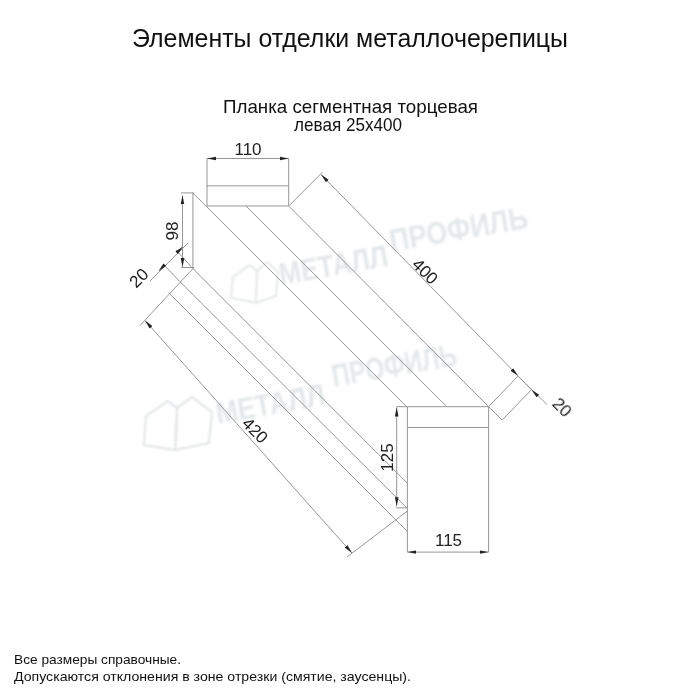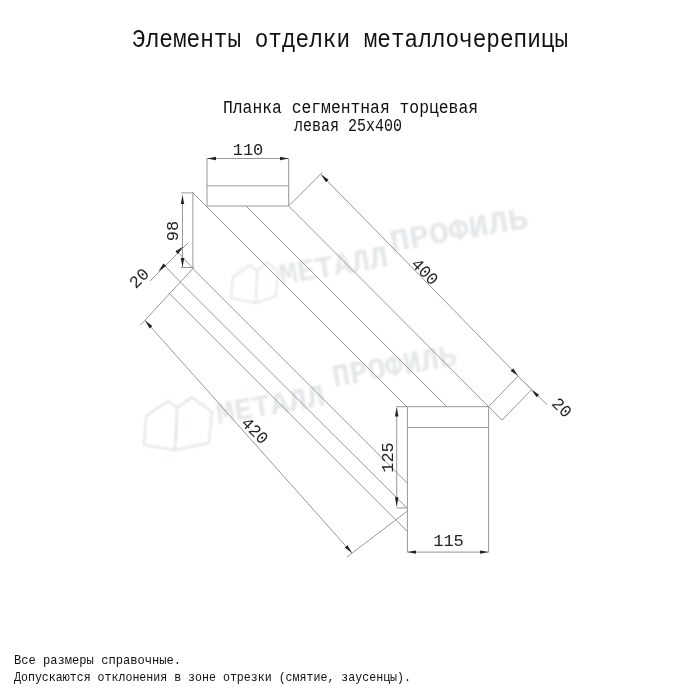--- a/index.html
+++ b/index.html
@@ -1,16 +1,16 @@
 <!DOCTYPE html>
 <html><head>
 <meta charset="utf-8">
 <style>
 html,body{margin:0;padding:0;background:#ffffff;}
-#page{width:700px;height:700px;position:relative;font-family:Liberation Mono, monospace;}
+#page{width:700px;height:700px;position:relative;font-family:Liberation Sans, sans-serif;}
 </style>
 </head>
 <body>
 
 <div id="page">
 <svg width="700" height="700" viewBox="0 0 700 700" xmlns="http://www.w3.org/2000/svg">
 <defs>
 <marker id="ae" markerWidth="12" markerHeight="7" refX="9" refY="3.5" orient="auto" markerUnits="userSpaceOnUse">
 <path d="M0,1.7 L9,3.5 L0,5.3 z" fill="#222"></path>
 </marker>

